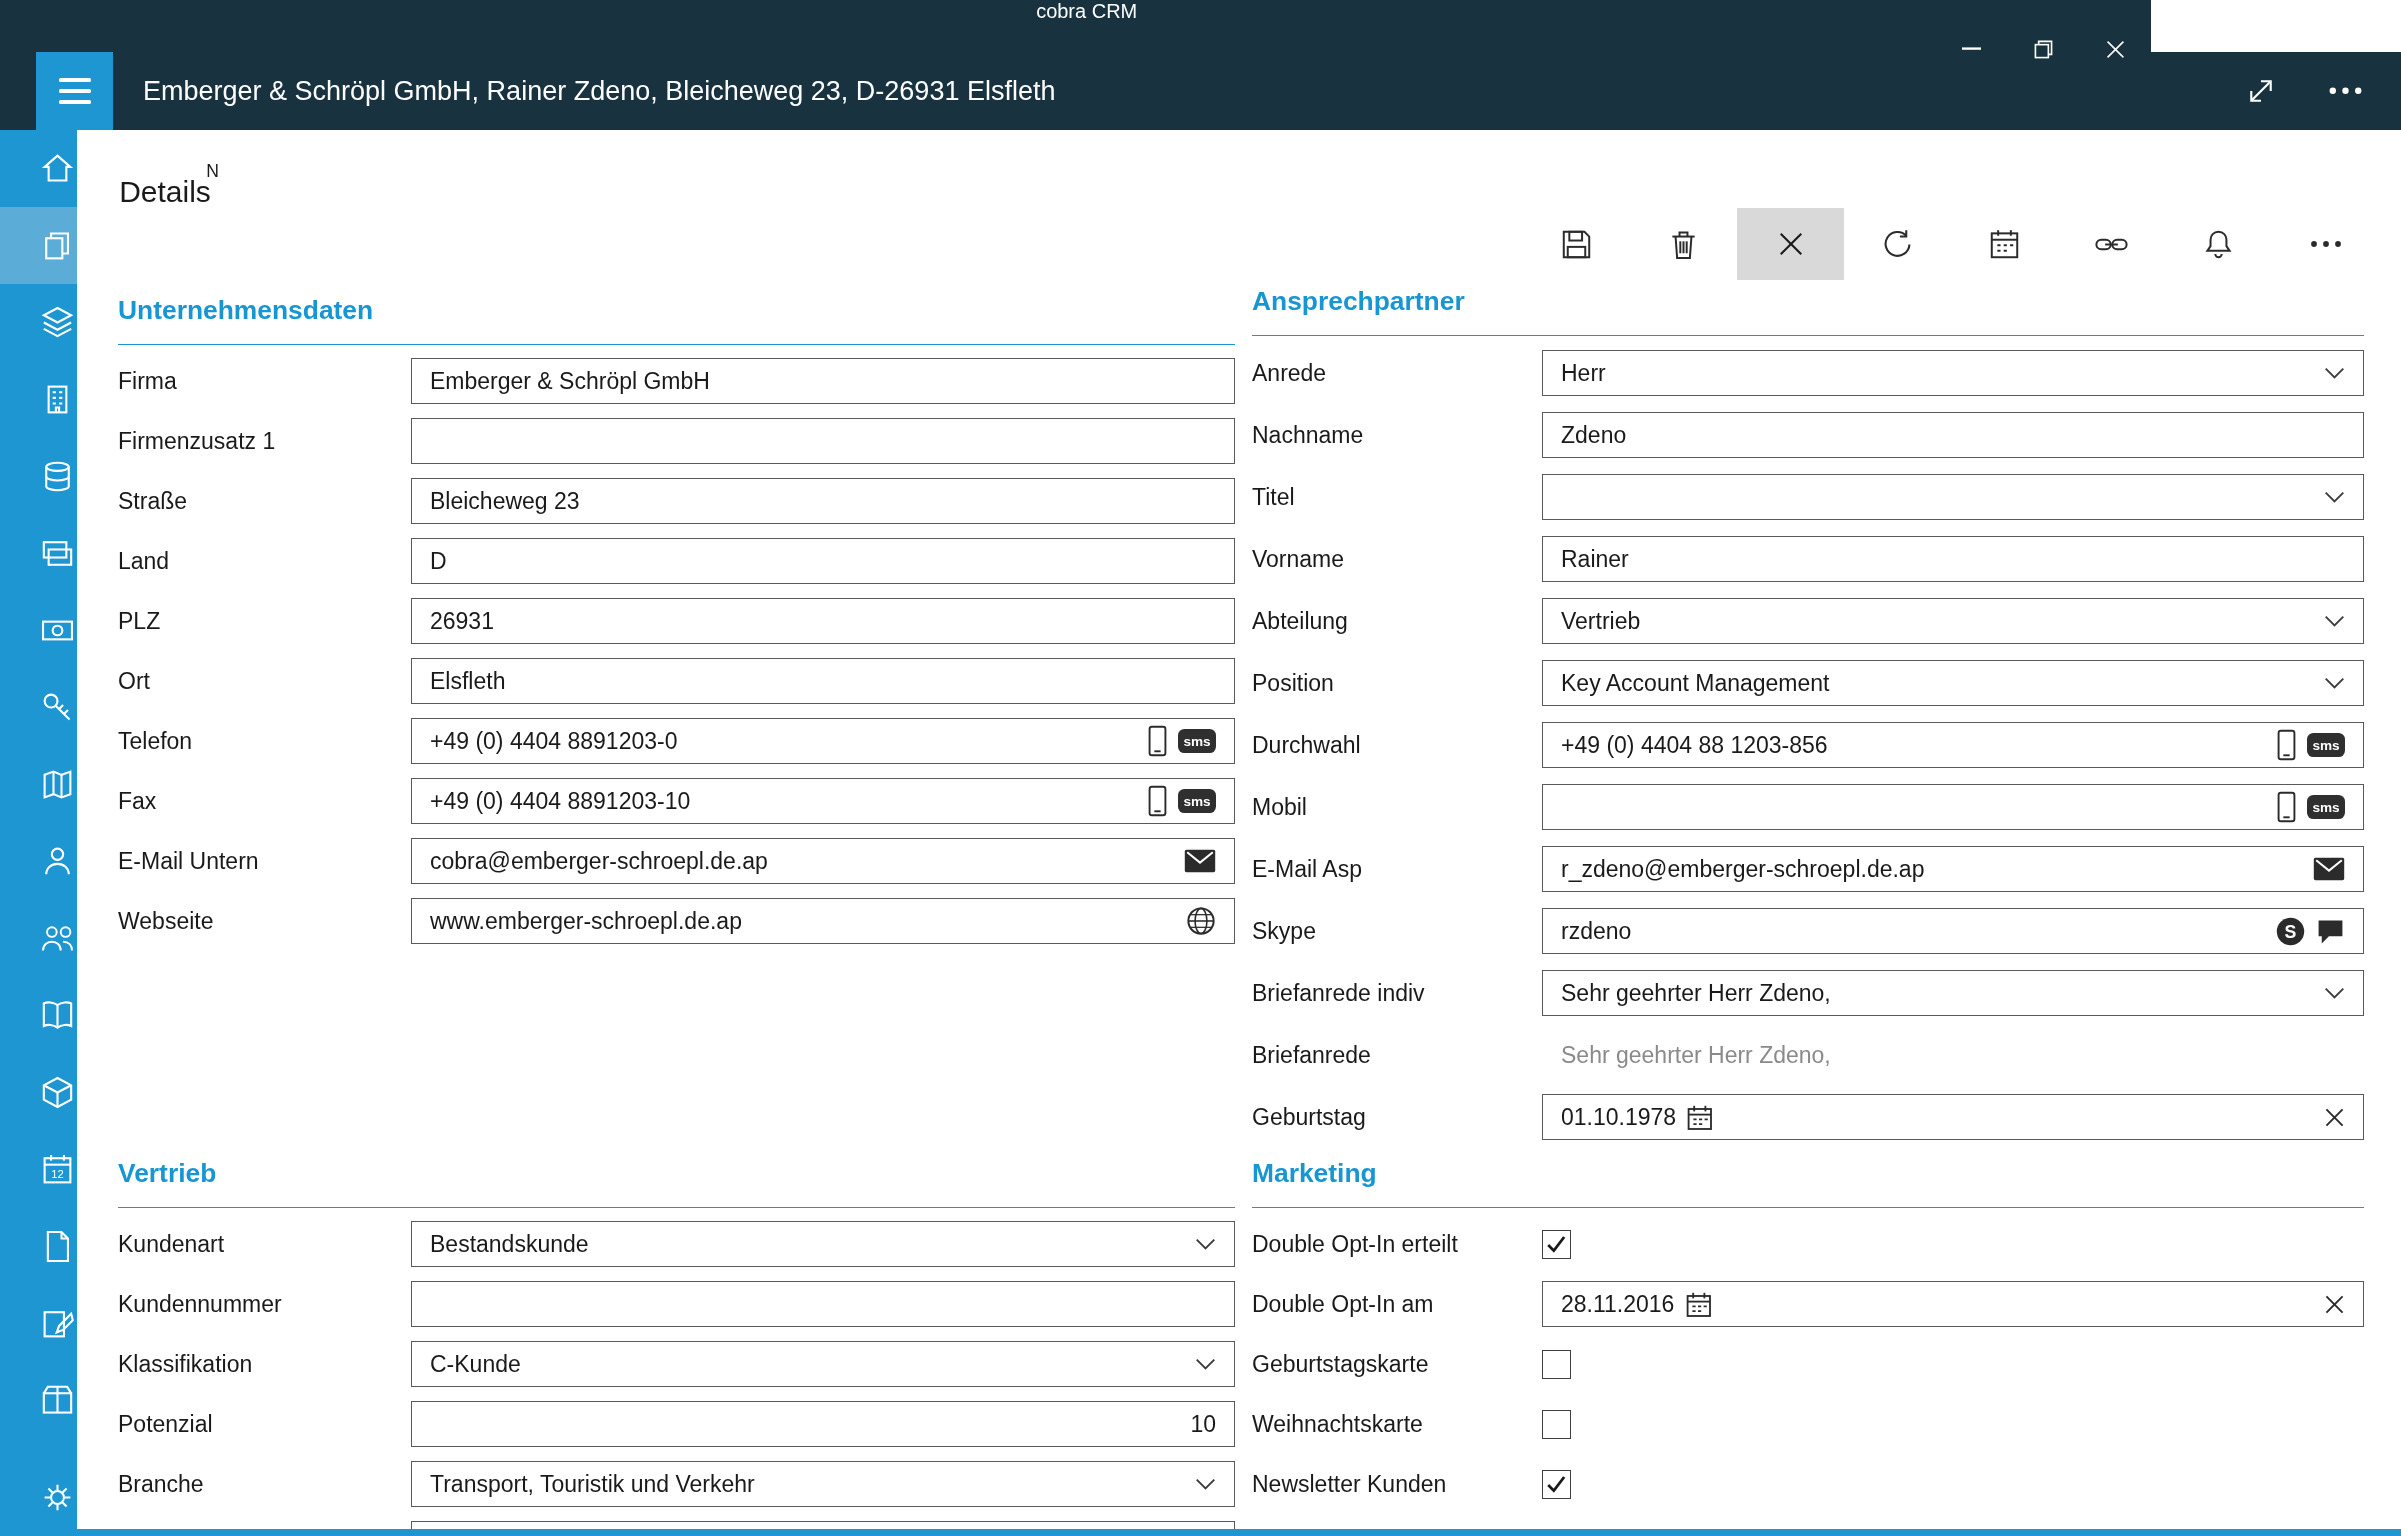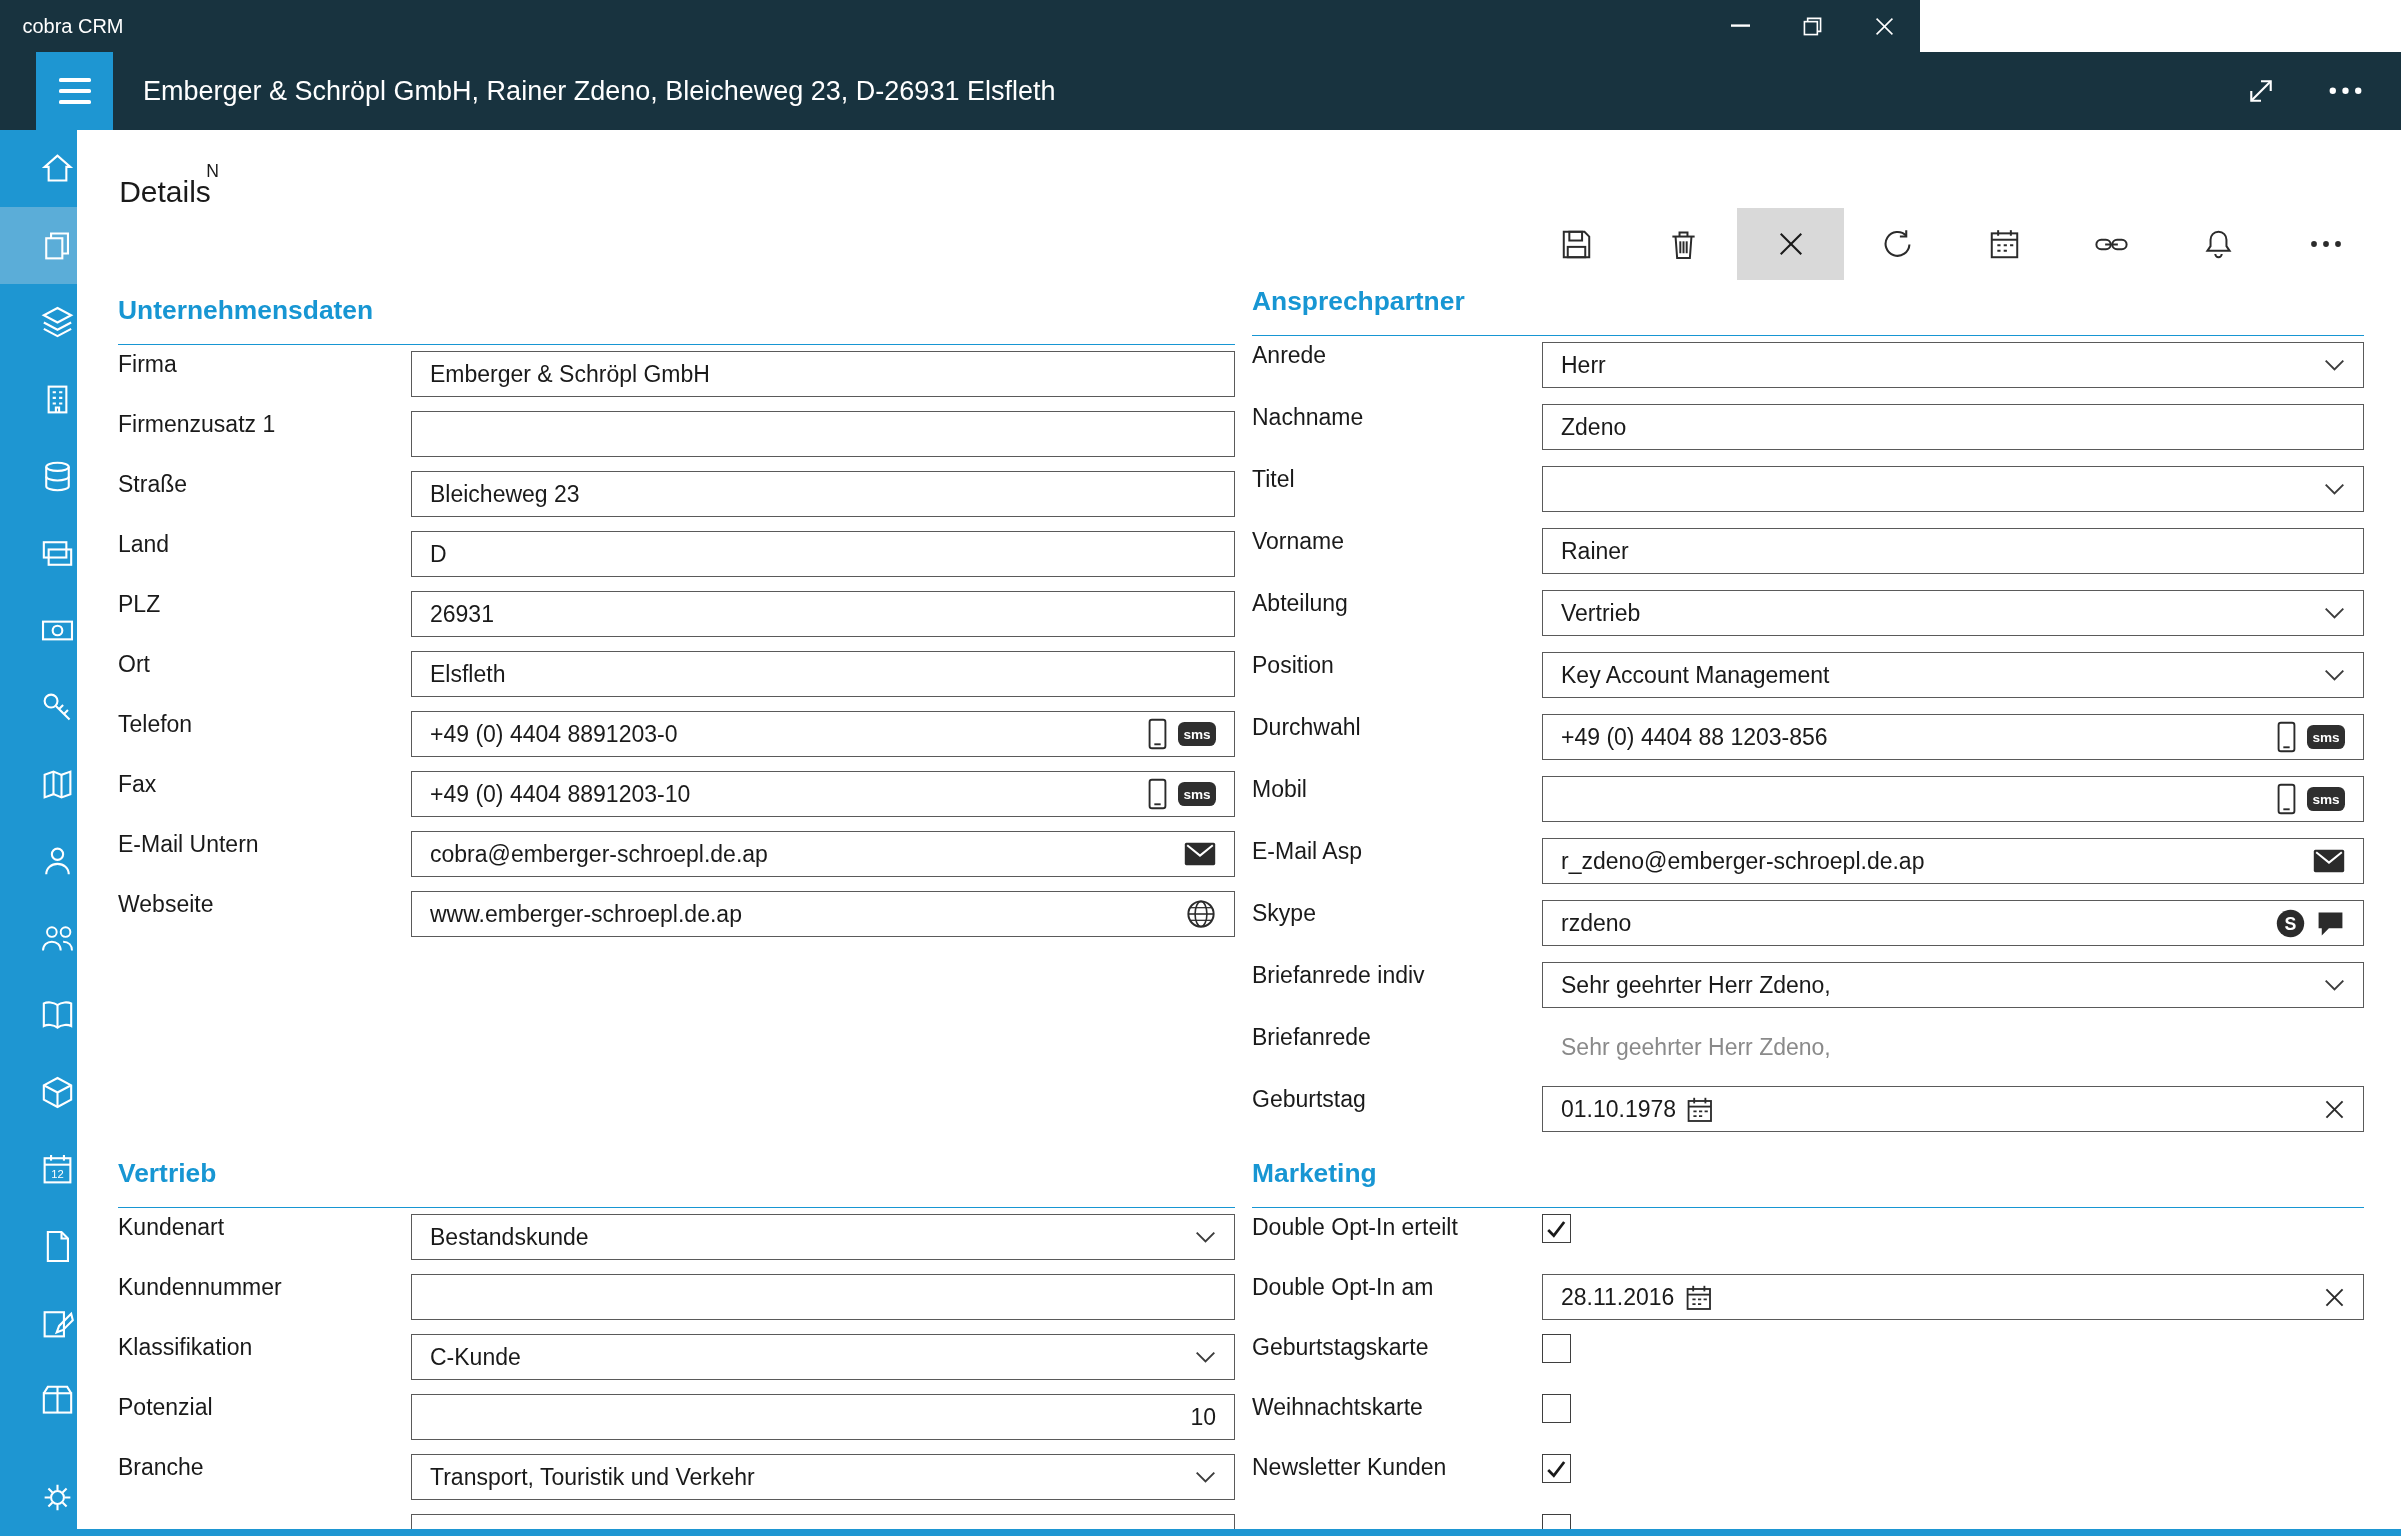--- a/index.html
+++ b/index.html
@@ -4,22 +4,22 @@
 <style>
   * { box-sizing: border-box; margin: 0; padding: 0; }
   html,body { width:2401px; height:1537px; }
   body {
     position: relative; overflow: hidden; background:#fff;
     font-family:"Liberation Sans", sans-serif; color:#1a1a1a;
   }
   svg { display:block; }
 
   
-  .titlebar { position:absolute; left:0; top:0; width:1920px; height:52px;
-    background:#18333f; display:flex; align-items:center; color:#fff; z-index:10; }
+  .titlebar { position:absolute; left:0; top:0; width:2151px; height:52px;
+    background:#18333f; display:flex; align-items:center; color:#fff; z-index:10;flex-direction:column; }
   .app-name { margin-left:22.4px; font-size:20px; }
   .win-controls { margin-left:auto; display:flex; height:52px; }
   .win-btn { width:72px; height:52px; display:flex; align-items:center; justify-content:center; }
 
   
   .header { position:absolute; left:0; top:52px; width:2401px; height:78px;
     background:#18333f; display:flex; align-items:center; z-index:9;padding-left:36px; }
   .hamburger-btn { width:77px; height:78px; background:#1e96d2; flex:none;
     display:flex; flex-direction:column; align-items:center; justify-content:center; gap:7.2px; }
   .hamburger-btn .bar { width:32px; height:4px; background:#fff; border-radius:1.6px; }
@@ -48,21 +48,21 @@
   
   .col { position:absolute; }
   .col-ud { left:118px;  top:295px;  width:1117px; }
   .col-ap { left:1252px; top:286px;  width:1112px; }
   .col-vt { left:118px;  top:1158px; width:1117px; }
   .col-mk { left:1252px; top:1158px; width:1112px; }
 
   .section-title { font-size:26.4px; font-weight:600; color:#1796d3;
     padding-bottom:18px; border-bottom:1.6px solid #1796d3; margin-bottom:6.4px; }
 
-  .frow { display:flex; height:60px; }
+  .frow { display:flex; align-items:center; height:60px; }
   .col-ap .frow { height:62px; }
   .flabel { width:293px; flex:none; font-size:23px; color:#1a1a1a; white-space:nowrap; }
   .col-ap .flabel, .col-mk .flabel { width:290px; }
   .ffield { flex:1; height:46px; border:1.6px solid #5a5a5a; background:#fff;
     display:flex; align-items:center; padding:0 18px; font-size:23px; gap:11.2px; min-width:0; }
   .fvalue { white-space:nowrap; overflow:hidden; }
   .spacer { flex:1; }
   .ffield.readonly { border-color:transparent; color:#8a8a8a; }
   .ffield.num { justify-content:flex-end; }
 

